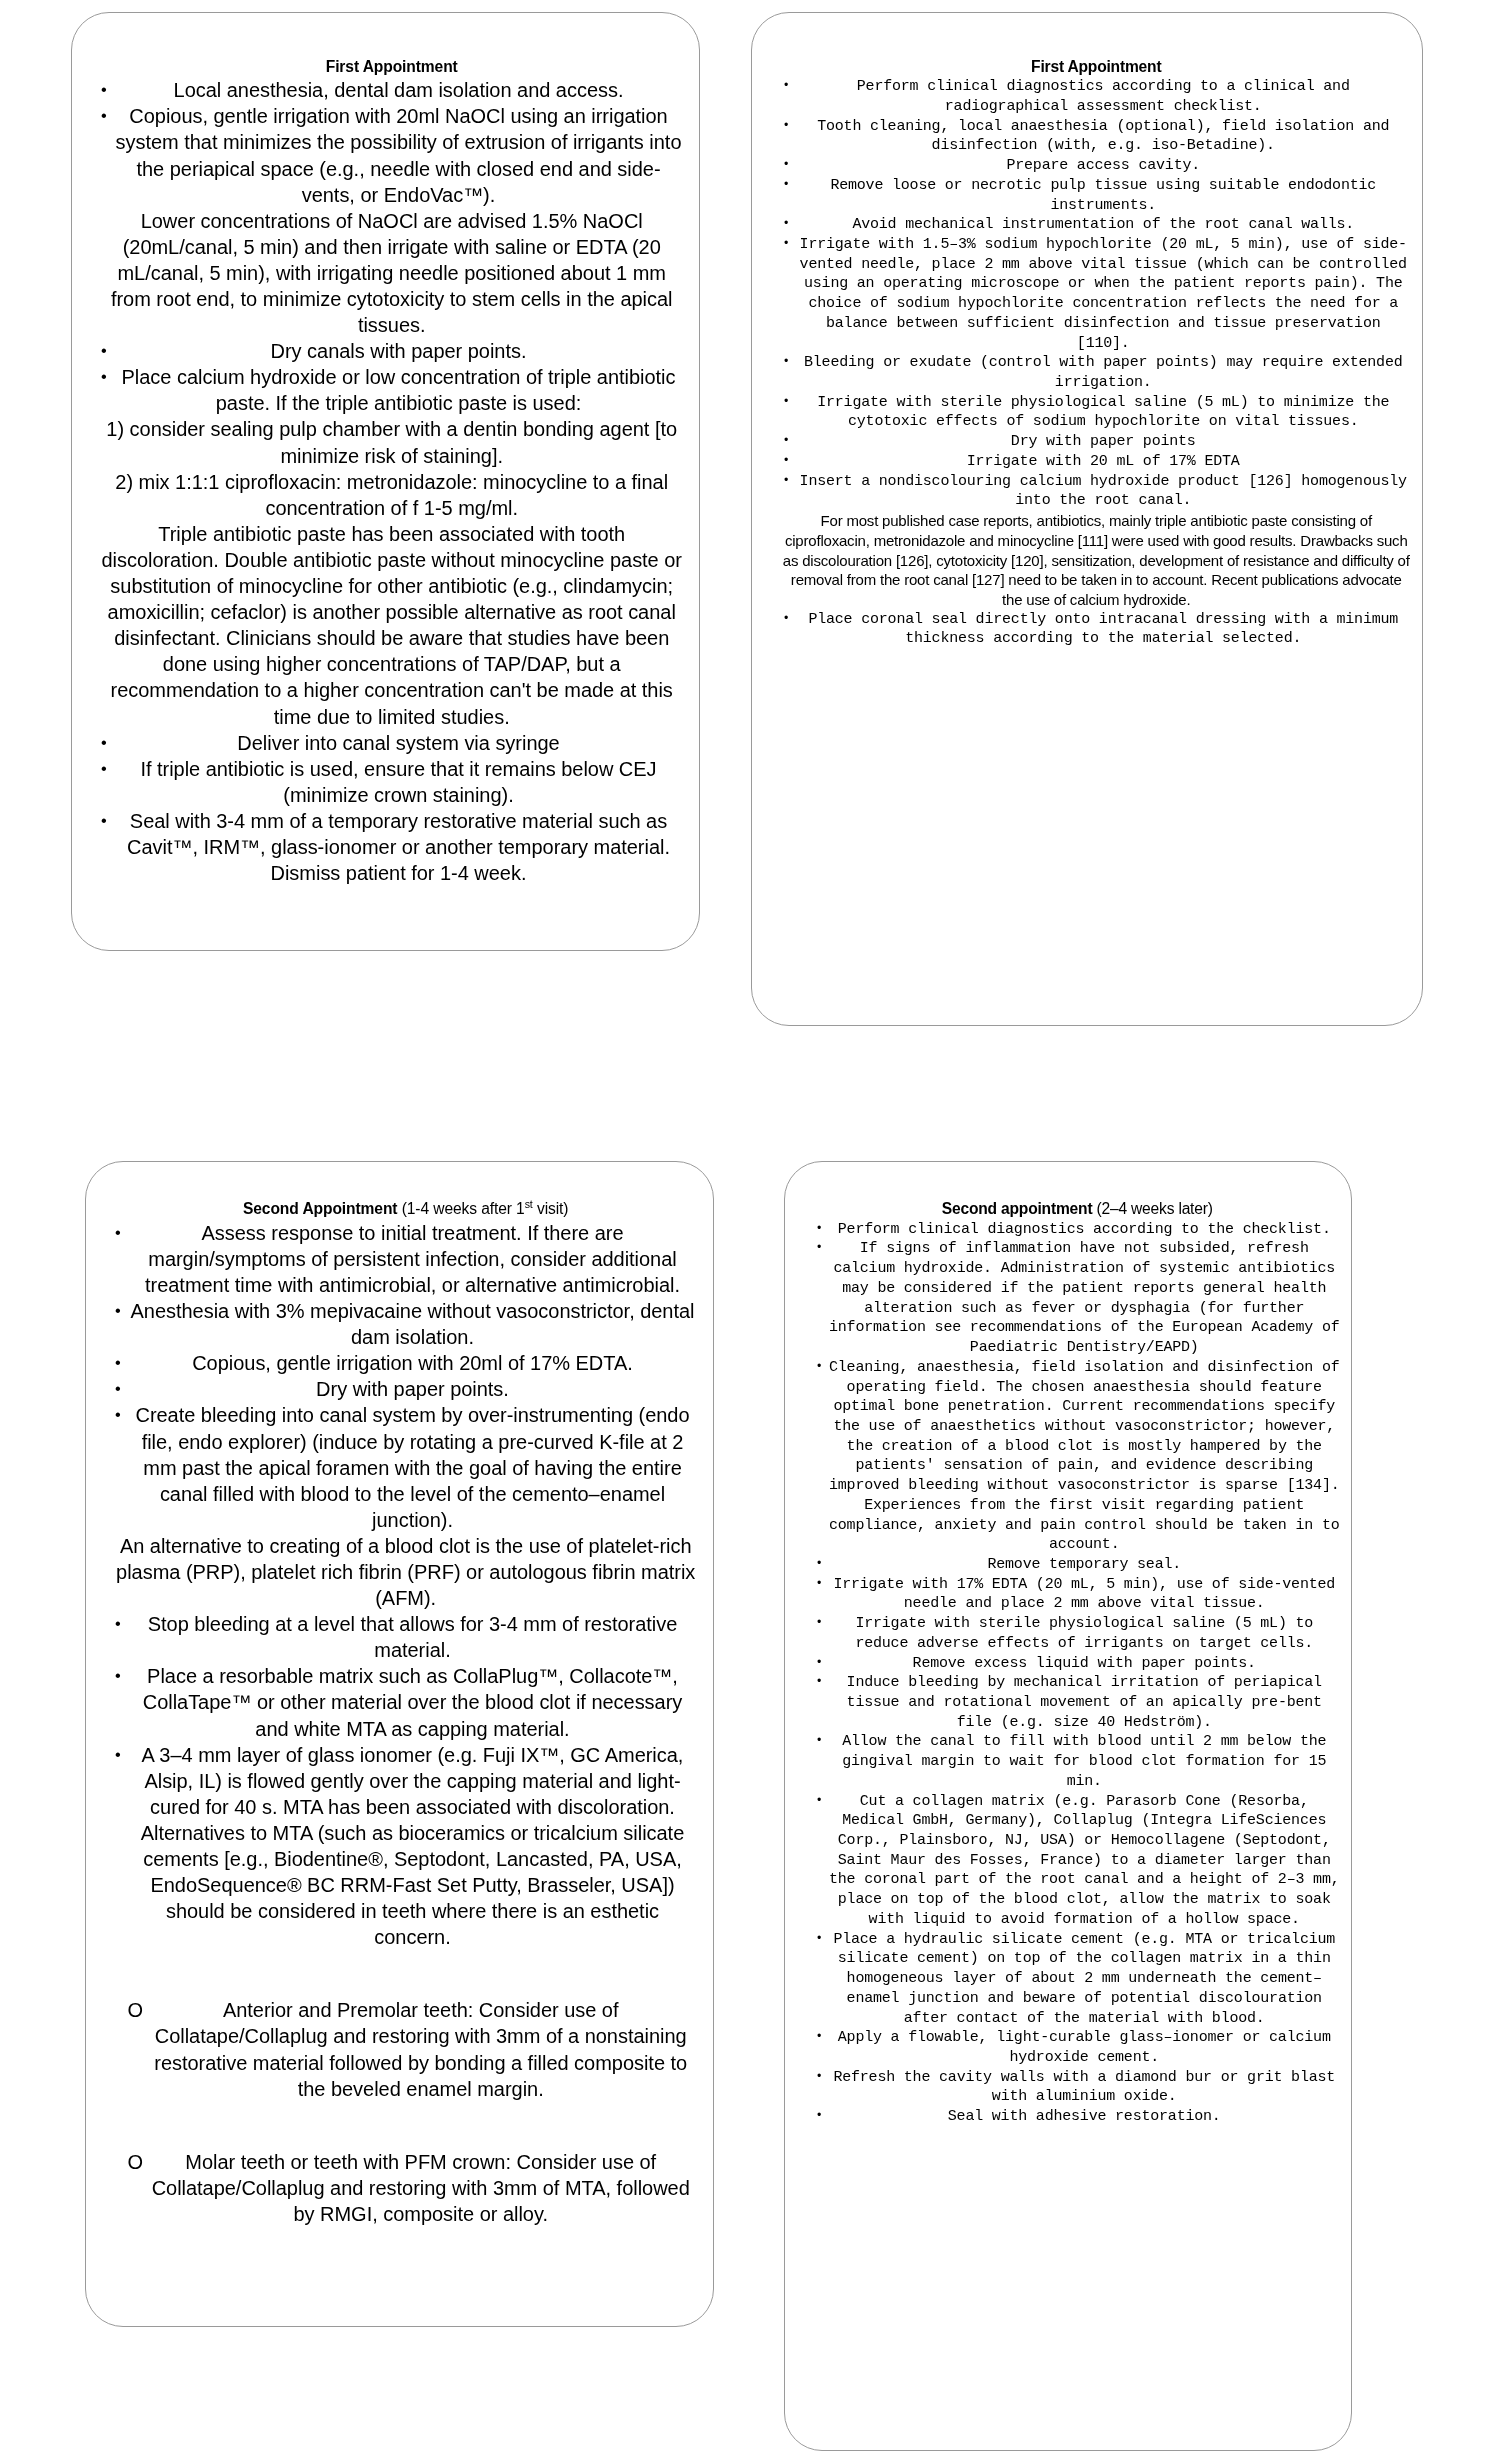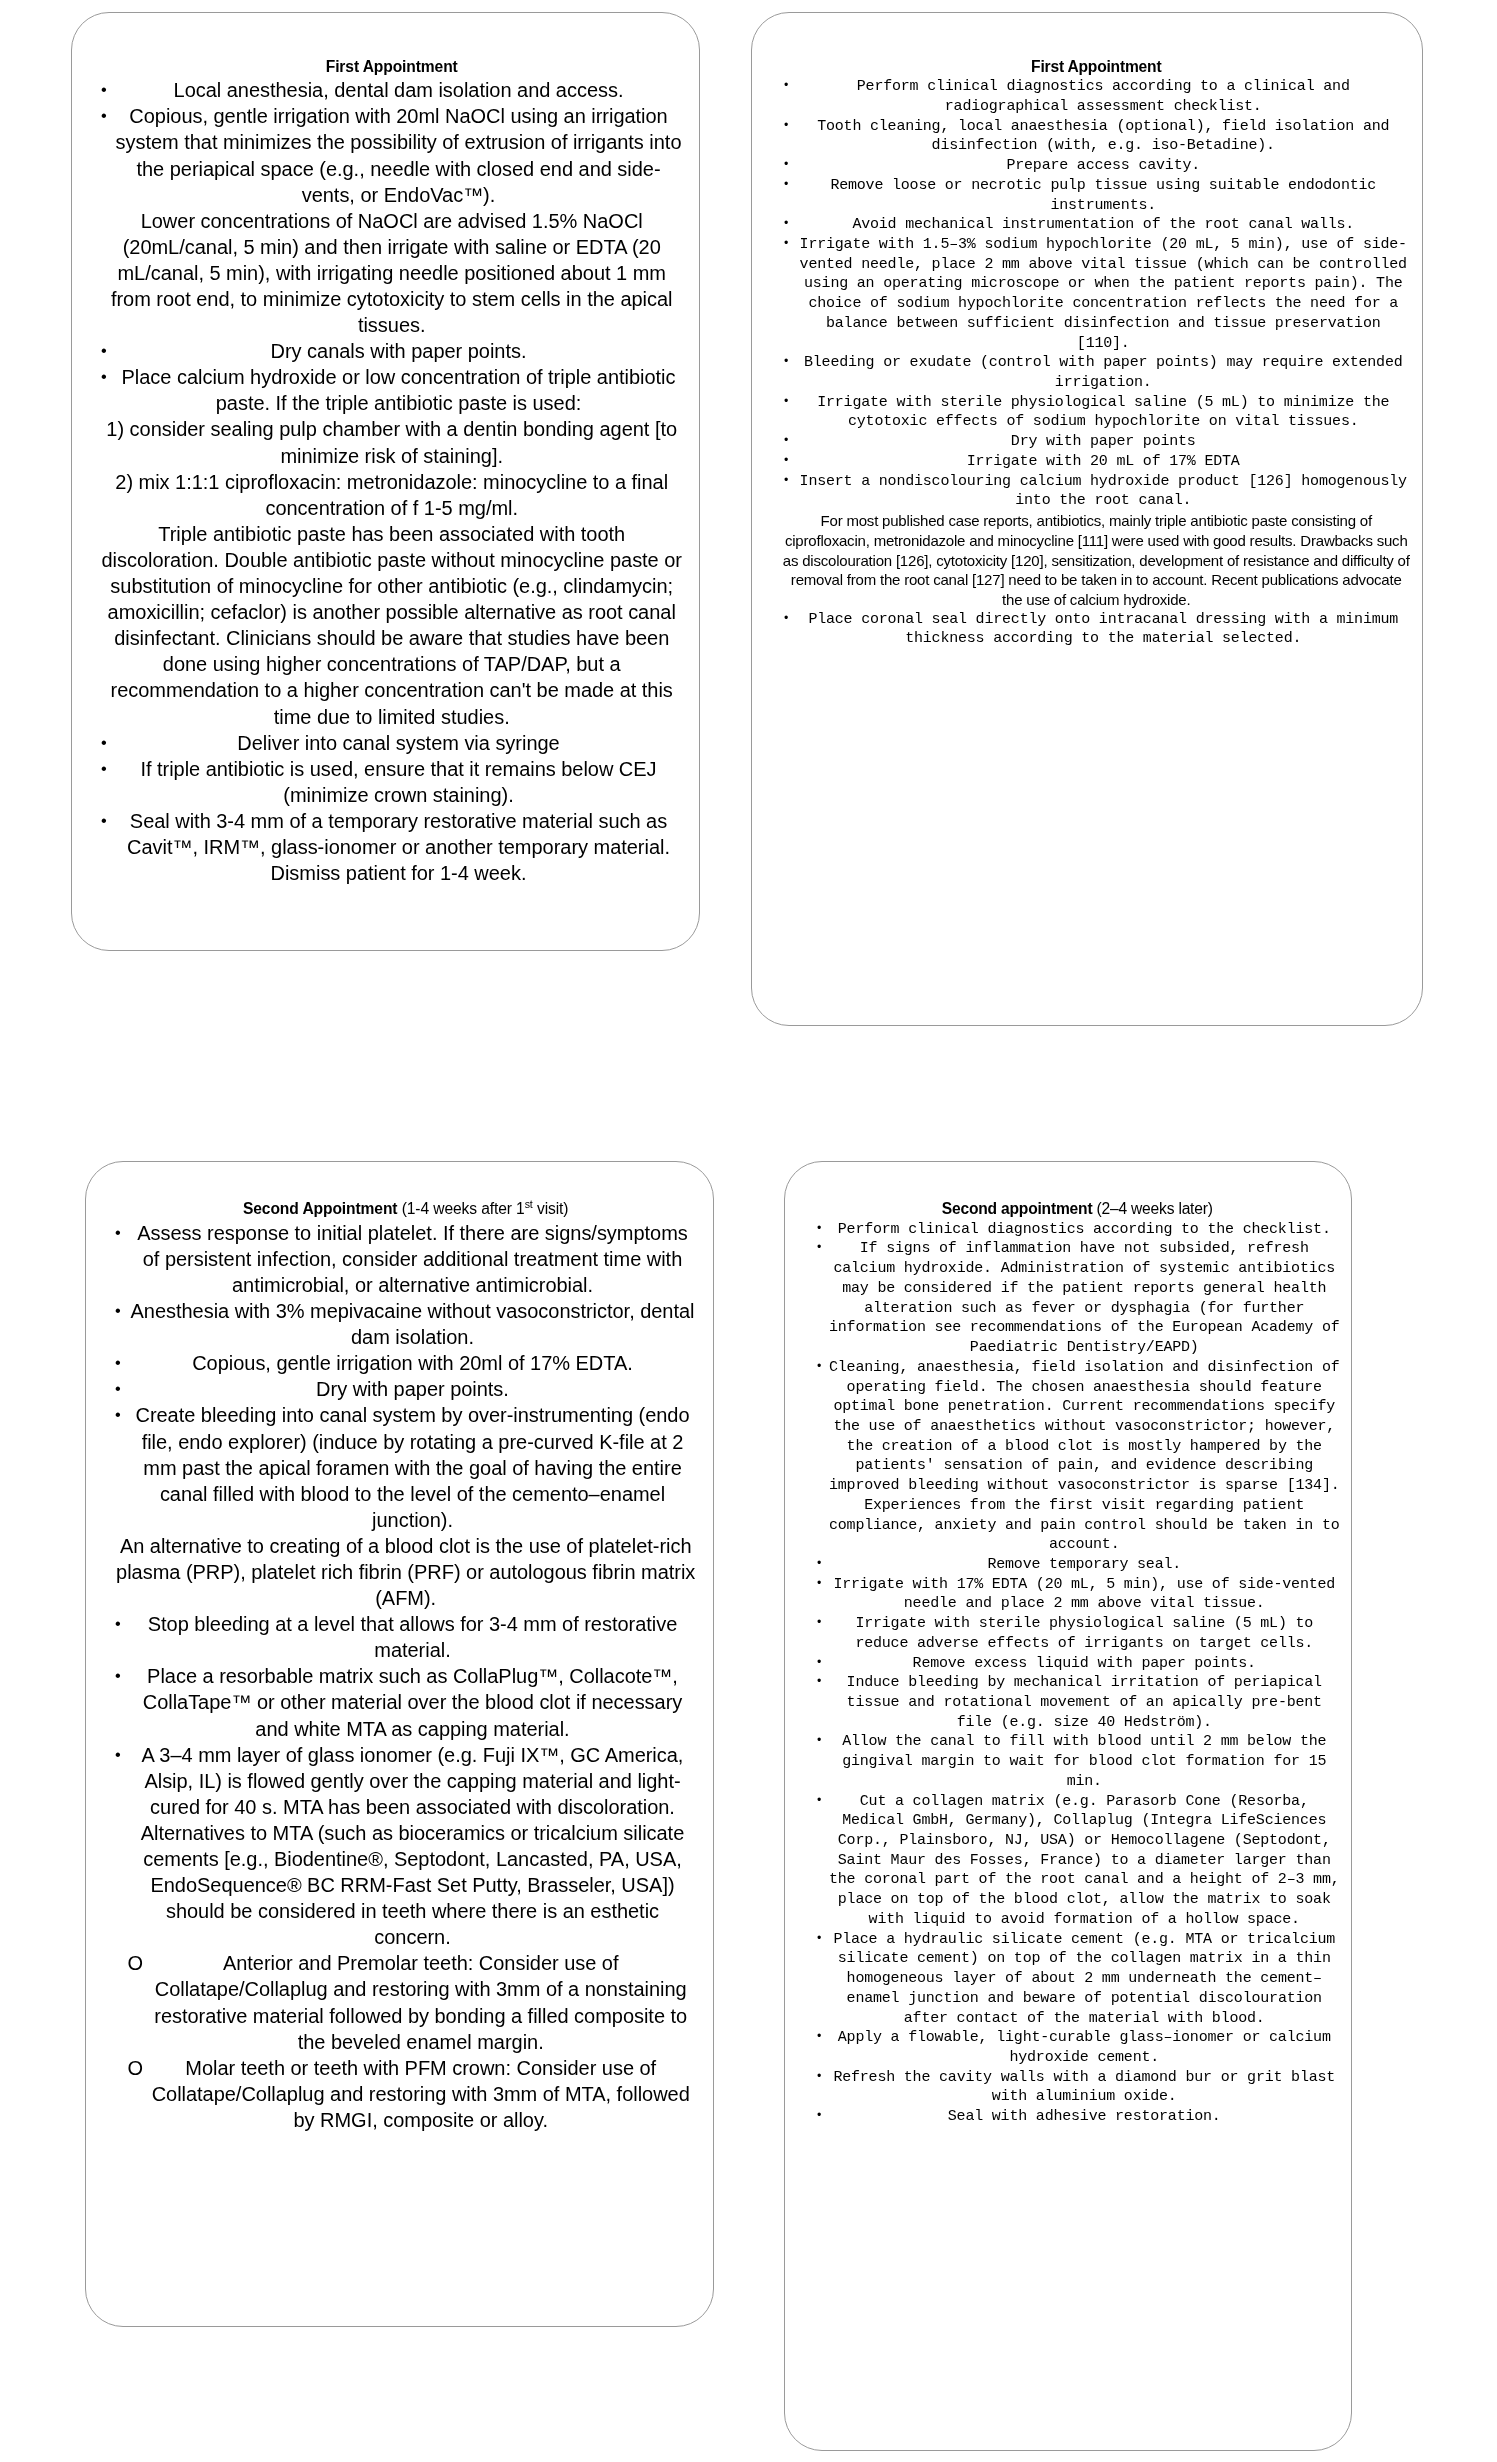--- a/index.html
+++ b/index.html
@@ -102,20 +102,21 @@
     top: 0;
     font-size: 0.82em;
     line-height: 1.58;
   }
   .col-narrow .bullet { padding-left: 14px; font-family: Liberation Mono, monospace; }
   .col-narrow .bullet::before { left: 0.5px; line-height: 1.6; }
 
   .sublevel {
     position: relative;
     padding-left: 30px;
+    margin-top: 47px;
   }
   .sublevel::before {
     content: "O";
     position: absolute;
     left: 13.6px;
     top: 0;
   }
 </style>
 </head>
 <body>
@@ -165,21 +166,21 @@
         </div>
     </div>
   </div>
 
   <div class="panel" id="panel-bl">
     <div class="content col-wide">
       <div class="heading">
         <span>Second Appointment</span><span class="sub"> (1-4 weeks after 1</span><span class="sub sup">st</span><span class="sub"> visit)</span>
       </div>
       <div class="body" id="body-bl">
-          <p class="bullet">Assess response to initial platelet. If there are signs/symptoms of persistent infection, consider additional treatment time with antimicrobial, or alternative antimicrobial.</p>
+          <p class="bullet">Assess response to initial treatment. If there are margin/symptoms of persistent infection, consider additional treatment time with antimicrobial, or alternative antimicrobial.</p>
           <p class="bullet">Anesthesia with 3% mepivacaine without vasoconstrictor, dental dam isolation.</p>
           <p class="bullet">Copious, gentle irrigation with 20ml of 17% EDTA.</p>
           <p class="bullet">Dry with paper points.</p>
           <p class="bullet">Create bleeding into canal system by over-instrumenting (endo file, endo explorer) (induce by rotating a pre-curved K-file at 2 mm past the apical foramen with the goal of having the entire canal filled with blood to the level of the cemento–enamel junction).</p>
           <p class="line">An alternative to creating of a blood clot is the use of platelet-rich plasma (PRP), platelet rich fibrin (PRF) or autologous fibrin matrix (AFM).</p>
           <p class="bullet">Stop bleeding at a level that allows for 3-4 mm of restorative material.</p>
           <p class="bullet">Place a resorbable matrix such as CollaPlug™, Collacote™, CollaTape™ or other material over the blood clot if necessary and white MTA as capping material.</p>
           <p class="bullet">A 3–4 mm layer of glass ionomer (e.g. Fuji IX™, GC America, Alsip, IL) is flowed gently over the capping material and light-cured for 40 s. MTA has been associated with discoloration. Alternatives to MTA (such as bioceramics or tricalcium silicate cements [e.g., Biodentine®, Septodont, Lancasted, PA, USA, EndoSequence® BC RRM-Fast Set Putty, Brasseler, USA]) should be considered in teeth where there is an esthetic concern.</p>
           <p class="sublevel">Anterior and Premolar teeth: Consider use of Collatape/Collaplug and restoring with 3mm of a nonstaining restorative material followed by bonding a filled composite to the beveled enamel margin.</p>
           <p class="sublevel">Molar teeth or teeth with PFM crown: Consider use of Collatape/Collaplug and restoring with 3mm of MTA, followed by RMGI, composite or alloy.</p>

